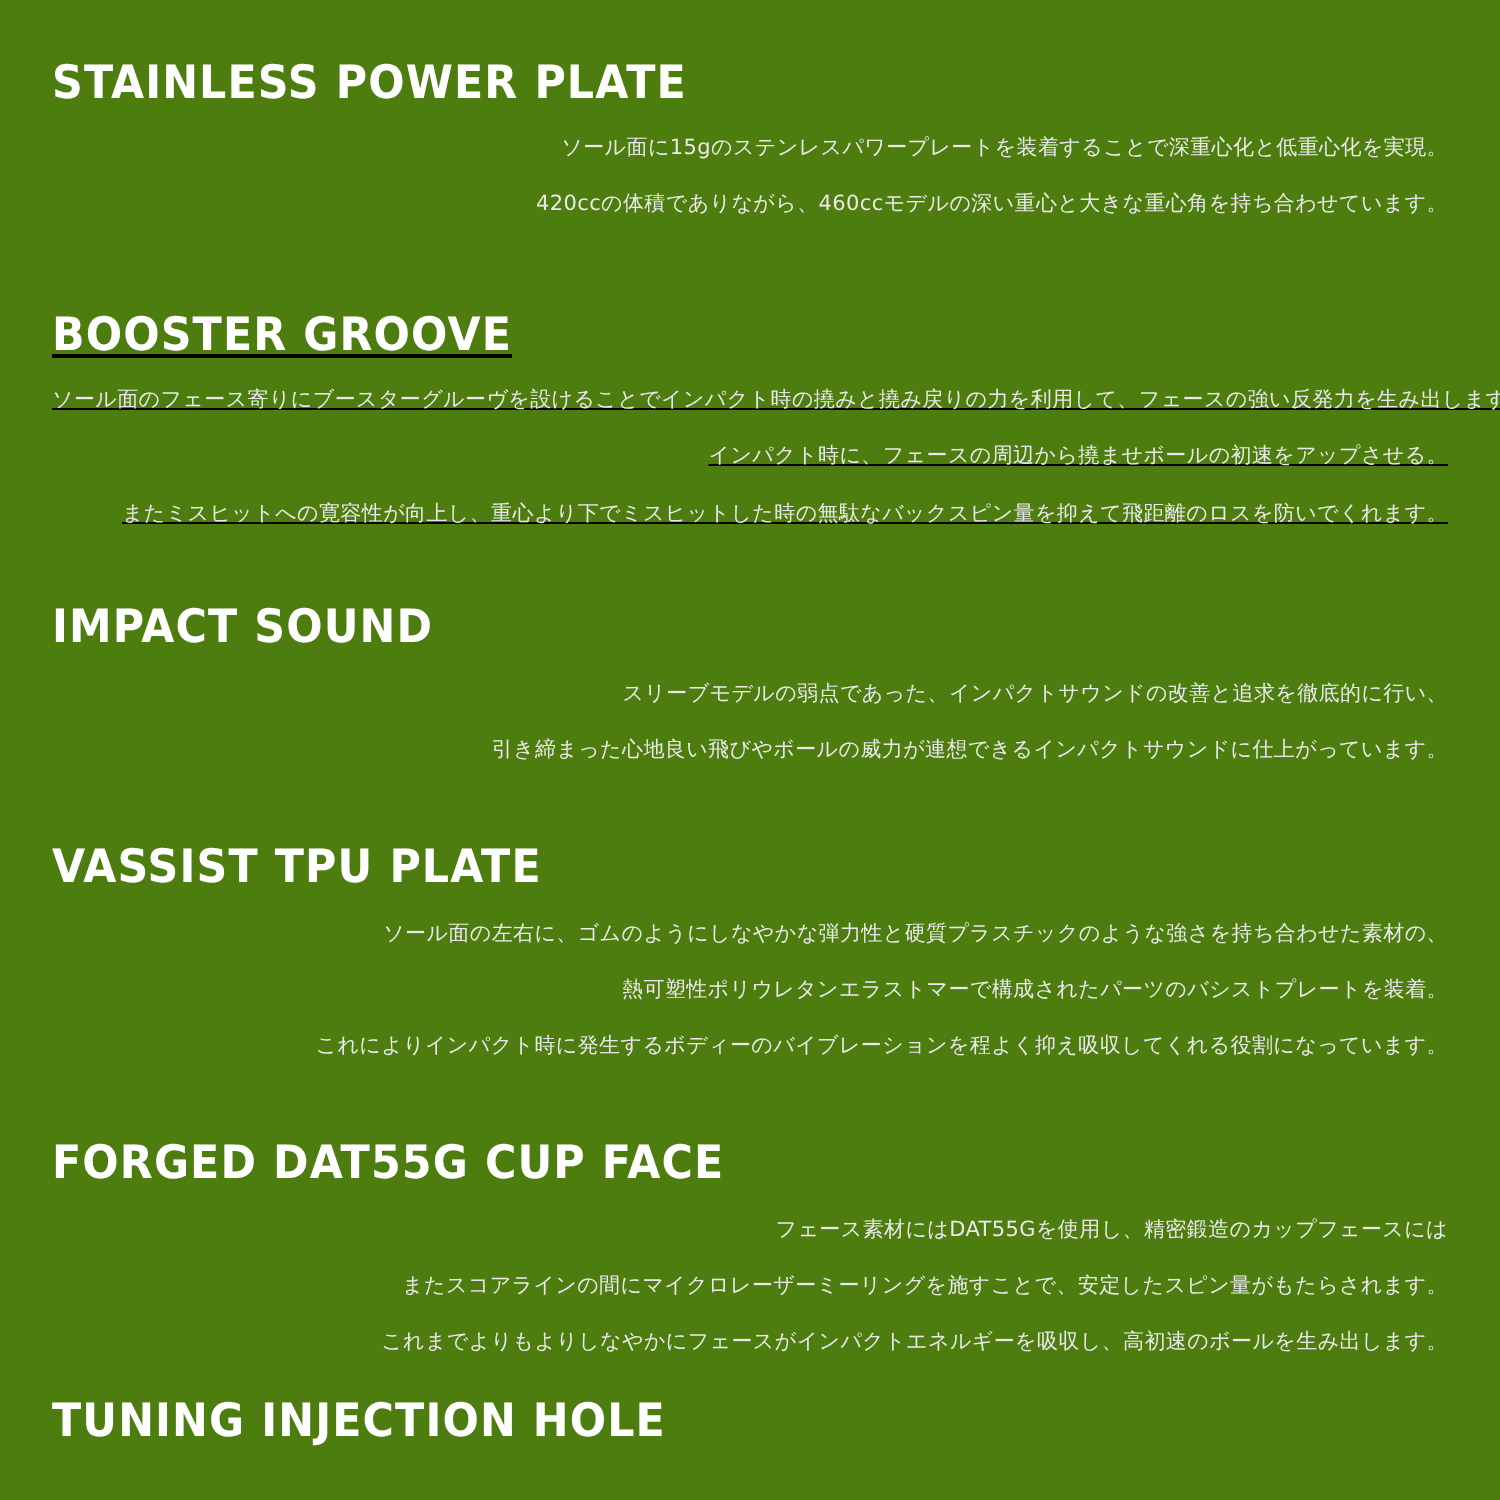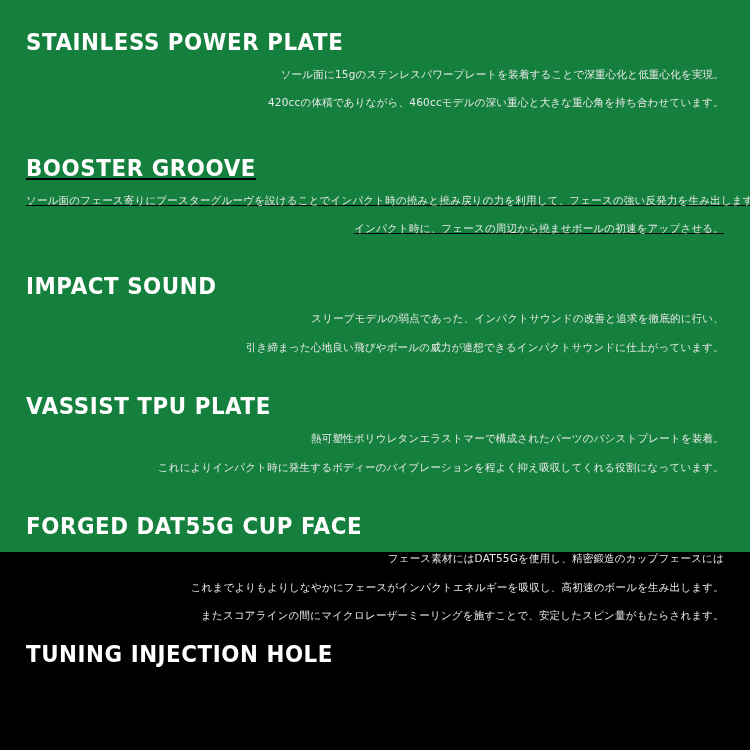--- a/index.html
+++ b/index.html
@@ -9,22 +9,22 @@
   body {
     width: 750px;
     height: 750px;
     background: #000000;
     font-family: "Liberation Sans", sans-serif;
     overflow: hidden;
   }
   .page {
     position: relative;
     width: 750px;
-    height: 552px;
-    background: #15803d;
+    height: 750px;
+    background: #4d7c0f;
     box-sizing: border-box;
     padding: 22px 26px 0 26px;
   }
   .section {
     margin-bottom: 26px;
   }
   .section:last-child {
     margin-bottom: 0;
   }
   .sec-title {
@@ -70,45 +70,47 @@
       <p class="sec-line">ソール面に15gのステンレスパワープレートを装着することで深重心化と低重心化を実現。</p>
       <p class="sec-line">420ccの体積でありながら、460ccモデルの深い重心と大きな重心角を持ち合わせています。</p>
     </div>
   </div>
 
   <div class="section s1">
     <h2 class="sec-title">BOOSTER GROOVE</h2>
     <div class="sec-body">
       <p class="sec-line">ソール面のフェース寄りにブースターグルーヴを設けることでインパクト時の撓みと撓み戻りの力を利用して、フェースの強い反発力を生み出します。</p>
       <p class="sec-line">インパクト時に、フェースの周辺から撓ませボールの初速をアップさせる。</p>
+      <p class="sec-line">またミスヒットへの寛容性が向上し、重心より下でミスヒットした時の無駄なバックスピン量を抑えて飛距離のロスを防いでくれます。</p>
     </div>
   </div>
 
   <div class="section s2">
     <h2 class="sec-title">IMPACT SOUND</h2>
     <div class="sec-body">
       <p class="sec-line">スリーブモデルの弱点であった、インパクトサウンドの改善と追求を徹底的に行い、</p>
       <p class="sec-line">引き締まった心地良い飛びやボールの威力が連想できるインパクトサウンドに仕上がっています。</p>
     </div>
   </div>
 
   <div class="section s3">
     <h2 class="sec-title">VASSIST TPU PLATE</h2>
     <div class="sec-body">
+      <p class="sec-line">ソール面の左右に、ゴムのようにしなやかな弾力性と硬質プラスチックのような強さを持ち合わせた素材の、</p>
       <p class="sec-line">熱可塑性ポリウレタンエラストマーで構成されたパーツのバシストプレートを装着。</p>
       <p class="sec-line">これによりインパクト時に発生するボディーのバイブレーションを程よく抑え吸収してくれる役割になっています。</p>
     </div>
   </div>
 
   <div class="section s4">
     <h2 class="sec-title">FORGED DAT55G CUP FACE</h2>
     <div class="sec-body">
       <p class="sec-line">フェース素材にはDAT55Gを使用し、精密鍛造のカップフェースには</p>
+      <p class="sec-line">またスコアラインの間にマイクロレーザーミーリングを施すことで、安定したスピン量がもたらされます。</p>
       <p class="sec-line">これまでよりもよりしなやかにフェースがインパクトエネルギーを吸収し、高初速のボールを生み出します。</p>
-      <p class="sec-line">またスコアラインの間にマイクロレーザーミーリングを施すことで、安定したスピン量がもたらされます。</p>
     </div>
   </div>
 
   <div class="section s5">
     <h2 class="sec-title">TUNING INJECTION HOLE</h2>
 
   </div>
 
 </div>
 

